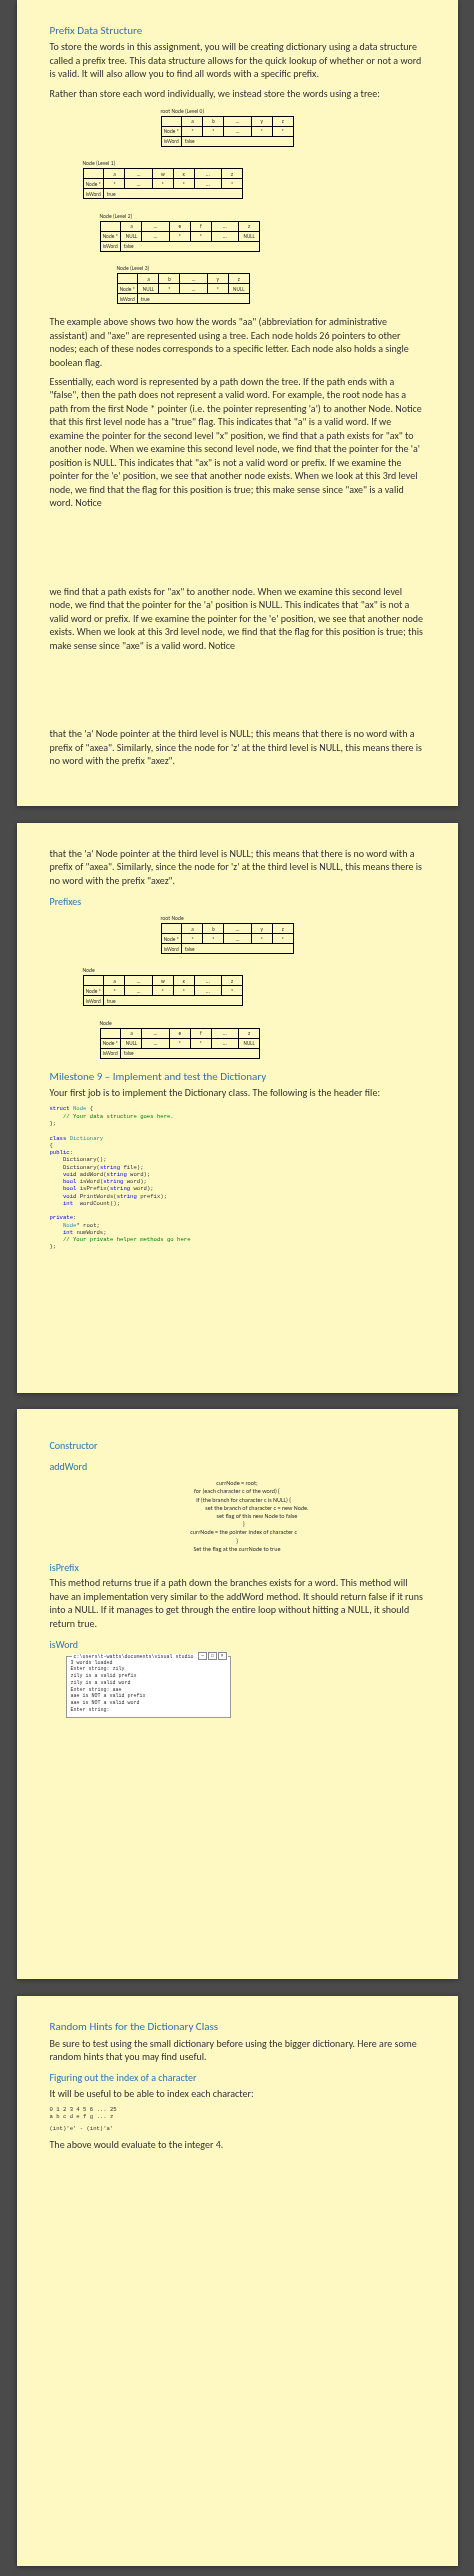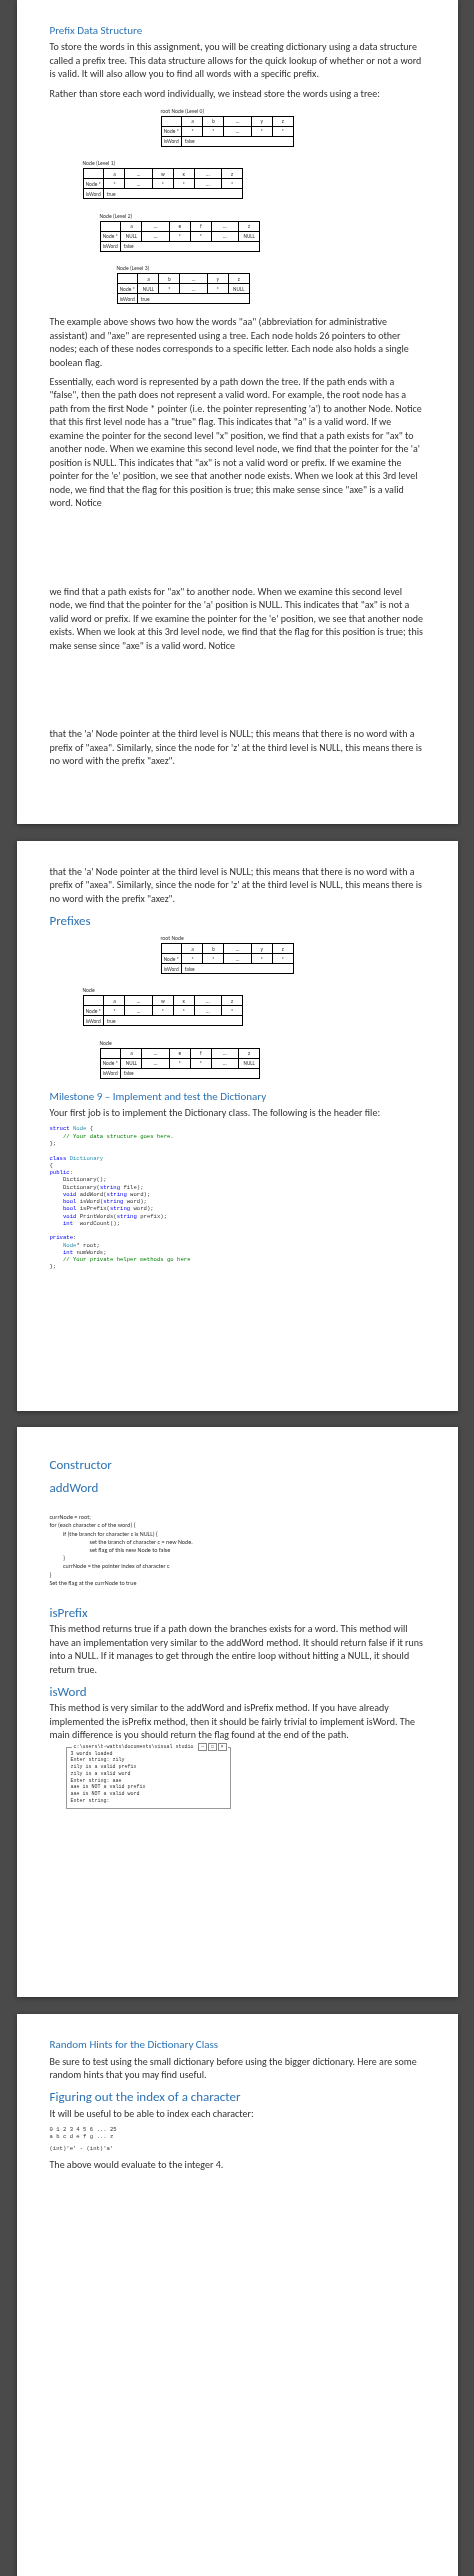--- a/index.html
+++ b/index.html
@@ -6,36 +6,36 @@
     margin: 0;
     padding: 0;
     background: #4a4a4a;
     font-family: Calibri, Arial, sans-serif;
     font-size: 6.1px;
     color: #333;
   }
   .page {
     width: 441px;
     min-height: 570px;
-    background: #ffffff;
+    background: #fef9c3;
     margin: 0 auto 16.7px auto;
-    padding: 22px 33px 51px 33px;
+    padding: 22px 33px 33px 33px;
     box-sizing: border-box;
     box-shadow: 0 1.1px 4.5px rgba(0,0,0,0.4);
   }
   h1 {
     color: #2e74b5;
     font-weight: 300;
     font-size: 11px;
     margin: 2.2px 0 3.3px 0;
   }
   h2 {
     color: #2e74b5;
     font-weight: 300;
-    font-size: 13px;
+    font-size: 10px;
     margin: 7.8px 0 2.2px 0;
   }
   p {
     margin: 2.2px 0 5.6px 0;
     line-height: 1.35;
     font-size: 10px;
   }
   .node-diagram {
     display: inline-block;
     vertical-align: top;
@@ -78,21 +78,22 @@
     line-height: 1.3;
     margin: 3.3px 0;
     white-space: pre;
   }
   .kw-blue { color: #0000ff; }
   .kw-teal { color: #2b91af; }
   .kw-green { color: #008000; }
   .pseudocode {
     font-size: 6.1px;
     line-height: 1.35;
-    margin: 18px 0;
+    margin: 6px 0;
+    text-align: center;
   }
   .pseudocode .ind1 { margin-left: 13.4px; }
   .pseudocode .ind3 { margin-left: 40px; }
   .console-box {
     border: 0.6px solid #999;
     background: #fff;
     width: 156px;
     position: relative;
     font-family: "Courier New", monospace;
     font-size: 5px;
@@ -412,21 +413,20 @@
     <div class="ind1">}</div>
     <div class="ind1">currNode = the pointer index of character c</div>
     <div>}</div>
     <div>Set the flag at the currNode to true</div>
   </div>
 
   <h2>isPrefix</h2>
   <p>This method returns true if a path down the branches exists for a word.  This method will have an implementation very similar to the addWord method.  It should return false if it runs into a NULL.  If it manages to get through the entire loop without hitting a NULL, it should return true.</p>
 
   <h2>isWord</h2>
-  <p>This method is very similar to the addWord and isPrefix method.  If you have already implemented the isPrefix method, then it should be fairly trivial to implement isWord.  The main difference is you should return the flag found at the end of the path.</p>
 
   <div class="console-box">
     <div class="titlebar">c:\users\t-watts\documents\visual studio 20...</div>
     <div class="winbtns">
       <span>—</span>
       <span>□</span>
       <span>×</span>
     </div>
     <div>3 words loaded</div>
     <div></div>

